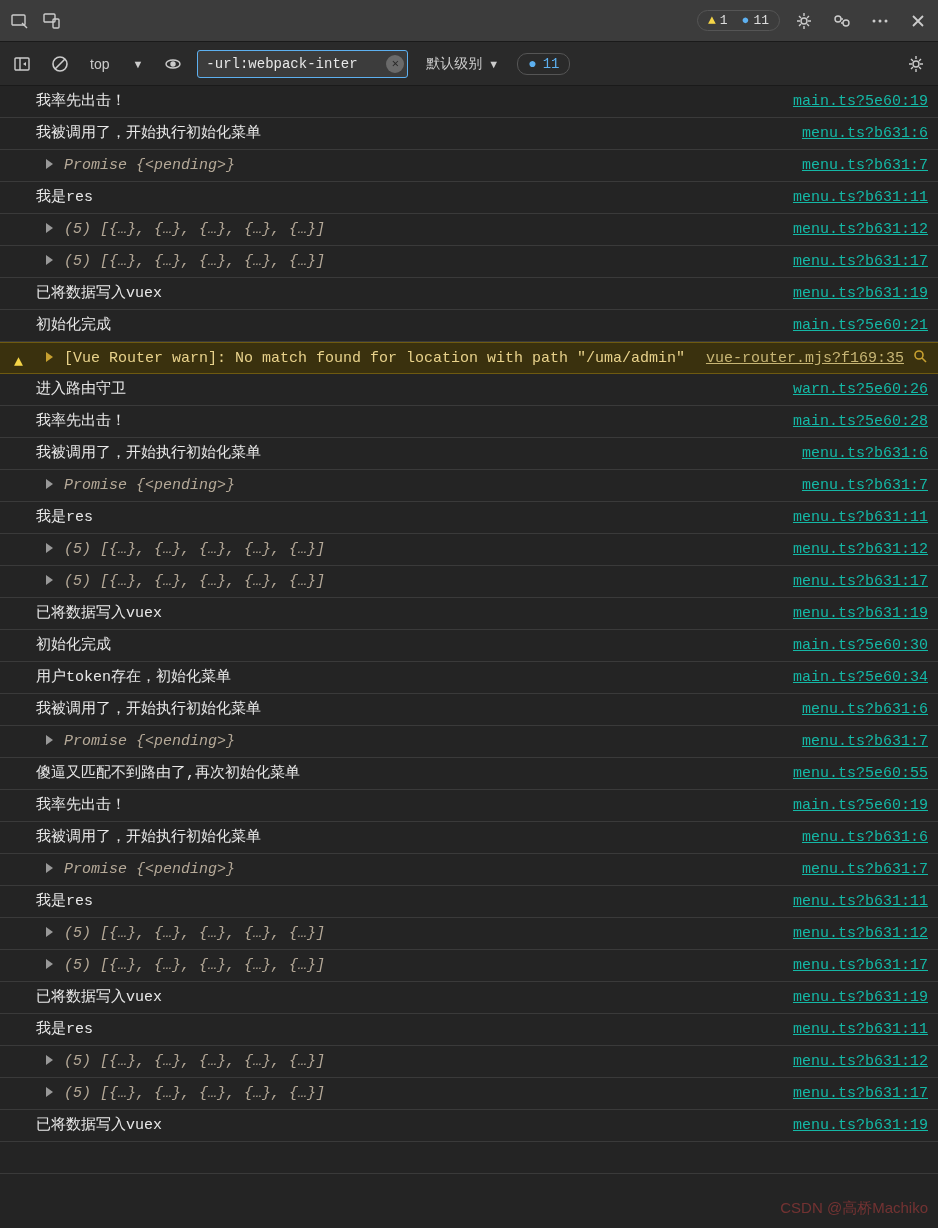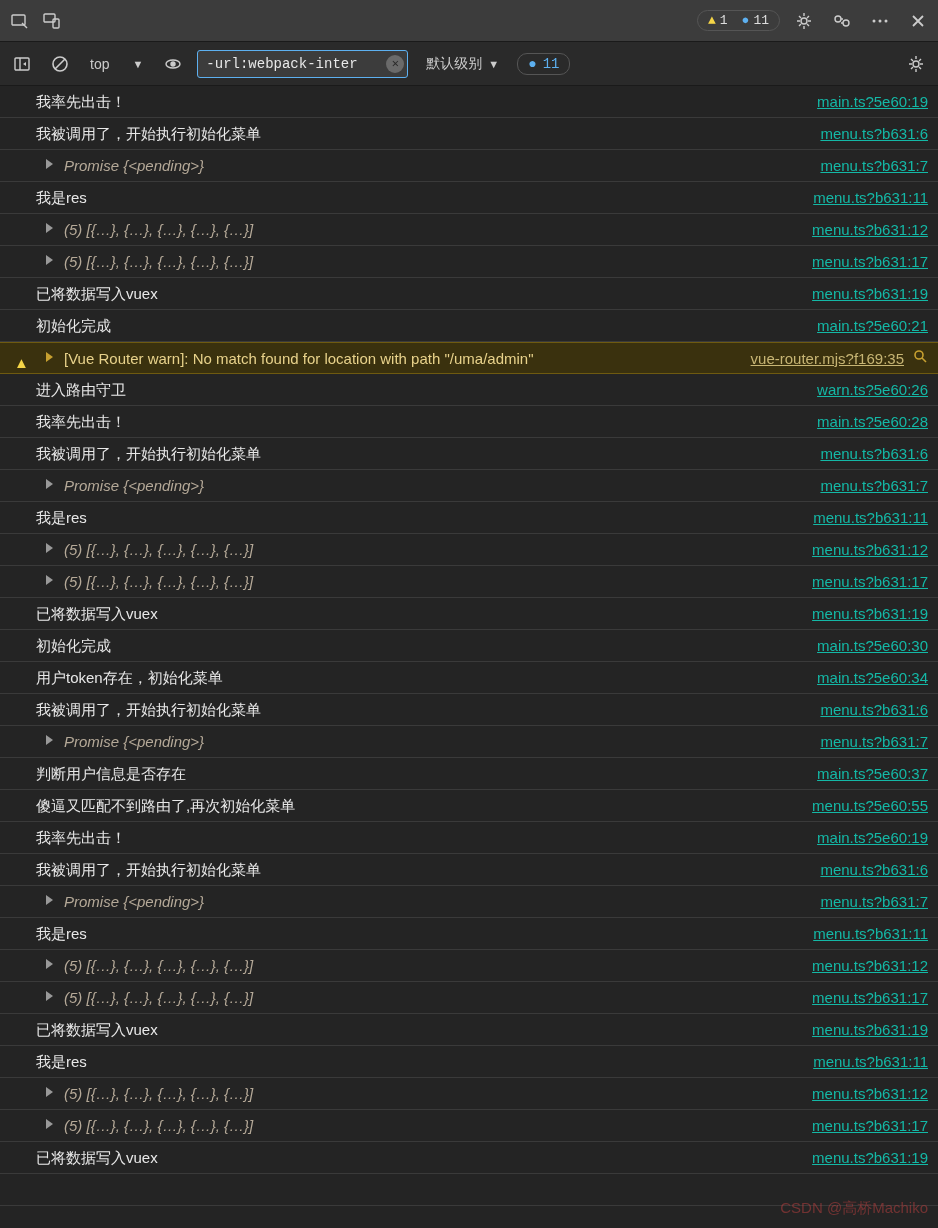--- a/index.html
+++ b/index.html
@@ -74,21 +74,21 @@
 .issue-chip {
   display: flex; align-items: center; gap: 6px;
   border: 1px solid #555; border-radius: 10px;
   padding: 2px 10px; color: #5db0f0; font-size: 14px;
 }
 .console { overflow-y: auto; height: calc(100% - 86px); }
 .row {
   display: flex; align-items: flex-start;
   padding: 5px 10px 0 36px;
   border-bottom: 1px solid #3a3a3a;
-  font-family: Liberation Sans, sans-serif;
+  font-family: Liberation Mono, monospace;
   font-size: 15px; line-height: 1.5; position: relative;
   min-height: 32px;
 }
 .row .msg { flex: 1; color: #e8e8e8; word-break: break-all; }
 .row .src {
   color: #14b8a6; text-decoration: underline; cursor: pointer;
   white-space: nowrap; margin-left: 12px; font-size: 15px;
 }
 .row.obj .msg { color: #b5a998; font-style: italic; }
 .row .expand {
@@ -309,24 +309,20 @@
     <div class="row">
       <span class="msg">我被调用了，开始执行初始化菜单</span>
       <a class="src">menu.ts?b631:6</a>
     </div>
     <div class="row obj has-expand">
       <span class="expand"></span>
       <span class="msg">Promise {&lt;pending&gt;}</span>
       <a class="src">menu.ts?b631:7</a>
     </div>
     <div class="row">
-      <span class="msg">判断用户信息是否存在</span>
-      <a class="src">main.ts?5e60:37</a>
-    </div>
-    <div class="row">
       <span class="msg">傻逼又匹配不到路由了,再次初始化菜单</span>
       <a class="src">menu.ts?5e60:55</a>
     </div>
     <div class="row">
       <span class="msg">我率先出击！</span>
       <a class="src">main.ts?5e60:19</a>
     </div>
     <div class="row">
       <span class="msg">我被调用了，开始执行初始化菜单</span>
       <a class="src">menu.ts?b631:6</a>

